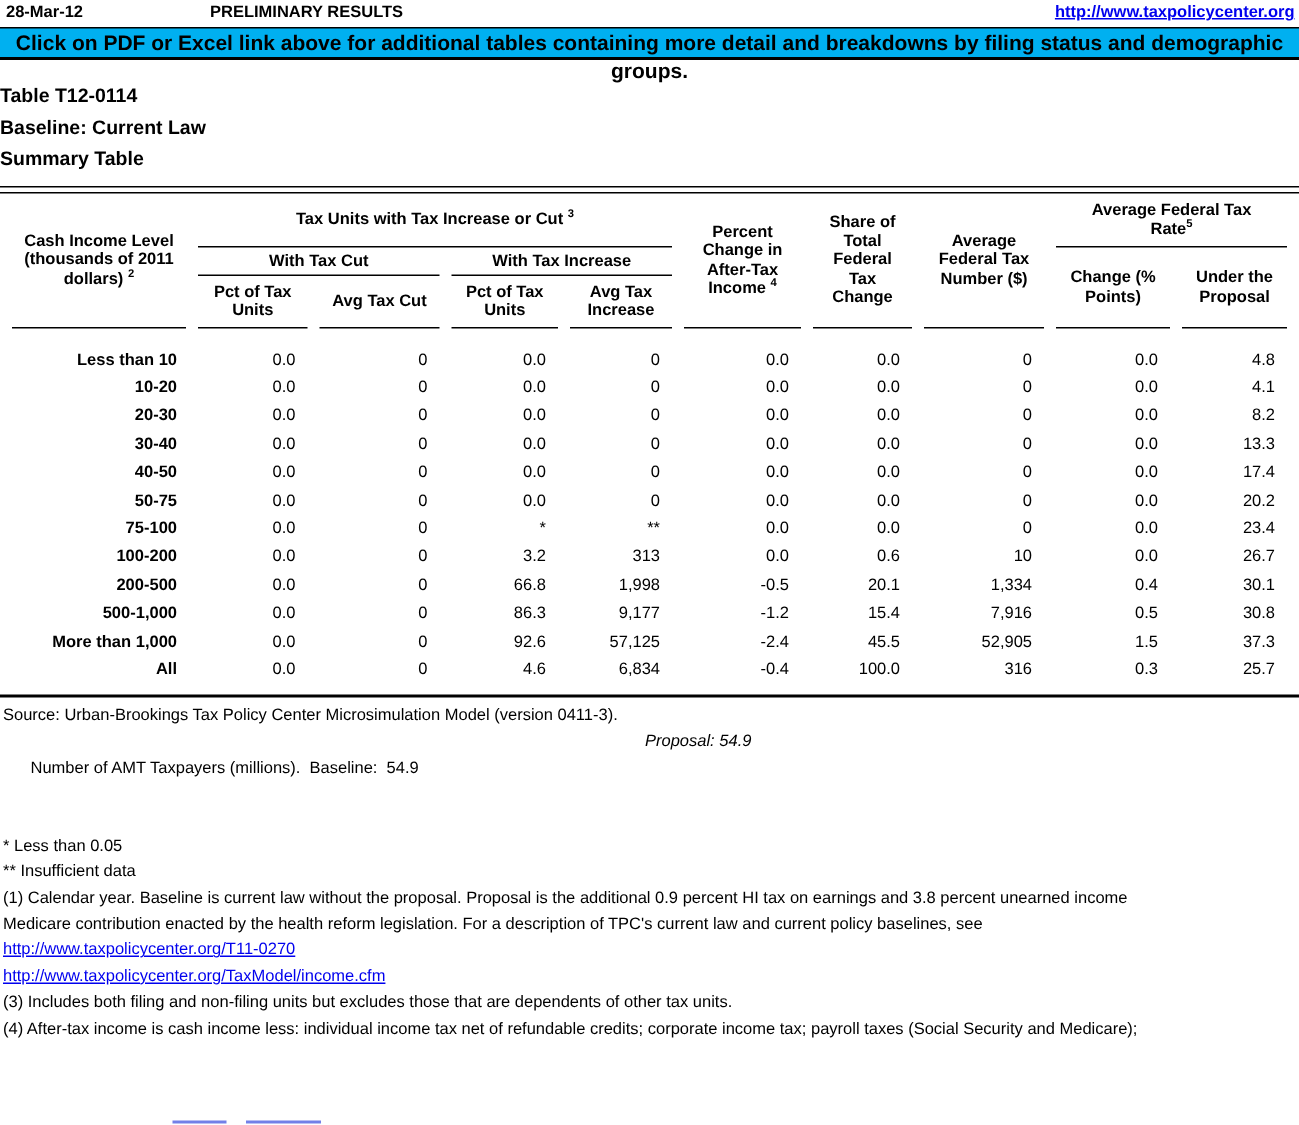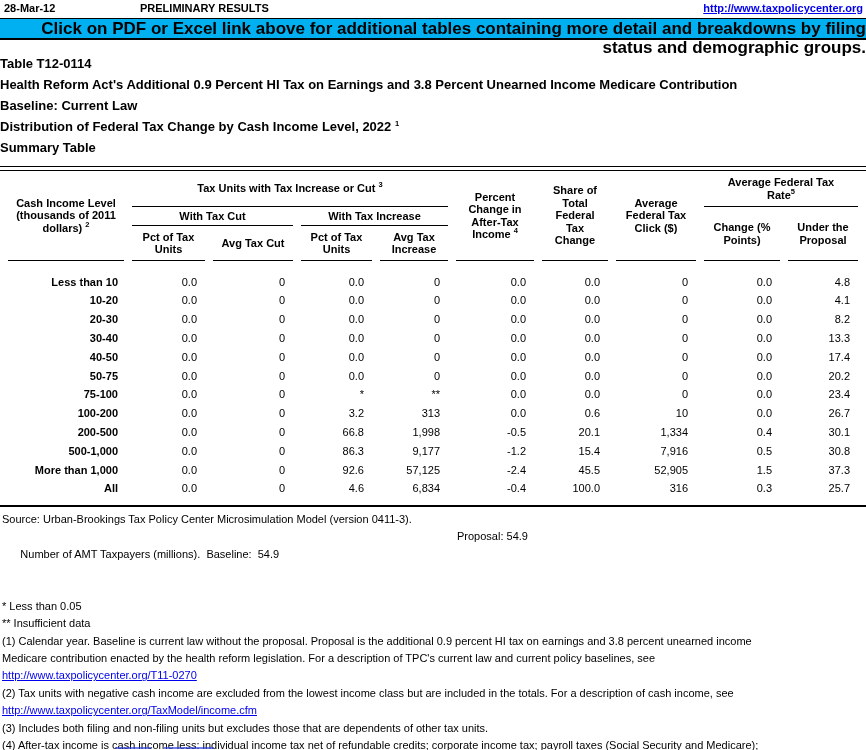--- a/index.html
+++ b/index.html
@@ -11,21 +11,21 @@
   }
   
   .topbar { position:relative; height:18px; font-size:11px; font-weight:bold; }
   .topbar .date   { position:absolute; left:4px;  top:2px; }
   .topbar .prelim { position:absolute; left:140px; top:2px; }
   .topbar .site   { position:absolute; right:3px; top:2px; color:#0000EE; text-decoration:underline; }
   
   .banner {
     height:22px; background:#00B0F0;
     border-top:1.5px solid #000; border-bottom:2px solid #000;
-    text-align:right; font-weight:bold; font-size:17px; line-height:19px;
+    text-align:center; font-weight:bold; font-size:14px; line-height:19px;
   }
   
   .titles { margin-top:13px; text-align:left; font-weight:bold; font-size:13px; }
   .titles .tl { height:21px; line-height:21px; }
   sup { font-size:7.5px; vertical-align:super; line-height:0; }
   
   .rule-double { margin-top:8px; height:5px; border-top:1.5px solid #000; border-bottom:1.5px solid #000; }
   .rule-bottom { margin-top:7px; border-top:2px solid #000; }
   
   table.main { width:866px; border-collapse:separate; border-spacing:8px 0; table-layout:fixed; }
@@ -40,41 +40,39 @@
     font-size:11px; text-align:right; padding-right:8px;
     height:18.8px; vertical-align:middle; white-space:nowrap;
   }
   tbody td.row-label { font-weight:bold; padding-right:6px; }
   tbody tr.first td { height:30px; vertical-align:bottom; padding-bottom:3px; }
   
   .footer { margin-top:4px; padding-left:2px; font-size:11px; line-height:17.4px; }
   .footer .line { white-space:pre; }
   .link { color:#0000EE; text-decoration:underline; }
   .amt-line { position:relative; }
-  .amt-proposal { position:absolute; left:455px; top:0; white-space:pre; }
+  .amt-proposal { position:absolute; left:428px; top:0; white-space:pre;font-style:italic; }
   .frag { position:absolute; height:2px; background:rgba(40,60,220,0.65); }
 </style>
 </head>
 <body>
 
 <div class="page">
 
   <div class="topbar">
     <span class="date">28-Mar-12</span>
     <span class="prelim">PRELIMINARY RESULTS</span>
     <a class="site" href="#">http://www.taxpolicycenter.org</a>
   </div>
 
   <div class="banner">Click on PDF or Excel link above for additional tables containing more detail and breakdowns by filing status and demographic groups.</div>
 
   <div class="titles">
     <div class="tl">Table T12-0114</div>
-    <div class="tl">Health Reform Act's Additional 0.9 Percent HI Tax on Earnings and 3.8 Percent Unearned Income Medicare Contribution</div>
     <div class="tl">Baseline: Current Law</div>
-    <div class="tl"><span>Distribution of Federal Tax Change by Cash Income Level, 2022</span> <sup>1</sup></div>
     <div class="tl">Summary Table</div>
   </div>
 
   <div class="rule-double"></div>
 
   <table class="main">
     <colgroup>
       <col style="width:116px">
         <col style="width:73px">
         <col style="width:80px">
@@ -105,21 +103,21 @@
         <td class="ul" rowspan="3">
           <span class="blk">Share of</span>
           <span class="blk">Total</span>
           <span class="blk">Federal</span>
           <span class="blk">Tax</span>
           <span class="blk">Change</span>
         </td>
         <td class="ul" rowspan="3">
           <span class="blk">Average</span>
           <span class="blk">Federal Tax</span>
-          <span class="blk">Click ($)</span>
+          <span class="blk">Number ($)</span>
         </td>
         <td class="ul" colspan="2">
           <span class="blk">Average Federal Tax</span>
           <span class="blk"><span>Rate</span><sup>5</sup></span>
         </td>
       </tr>
       <tr class="tr-b">
         <td class="ul" colspan="2">With Tax Cut</td>
         <td class="ul" colspan="2">With Tax Increase</td>
         <td class="ul" rowspan="2">
@@ -301,21 +299,20 @@
     <div class="line">Source: Urban-Brookings Tax Policy Center Microsimulation Model (version 0411-3).</div>
     <div class="line amt-line">
       <span>Number of AMT Taxpayers (millions).  Baseline:  54.9</span>
       <span class="amt-proposal">Proposal: 54.9</span>
     </div>
     <div class="line">* Less than 0.05</div>
     <div class="line">** Insufficient data</div>
     <div class="line">(1) Calendar year. Baseline is current law without the proposal. Proposal is the additional 0.9 percent HI tax on earnings and 3.8 percent unearned income</div>
     <div class="line">Medicare contribution enacted by the health reform legislation. For a description of TPC's current law and current policy baselines, see</div>
     <div class="line"><a class="link" href="#">http://www.taxpolicycenter.org/T11-0270</a></div>
-    <div class="line">(2) Tax units with negative cash income are excluded from the lowest income class but are included in the totals. For a description of cash income, see</div>
     <div class="line"><a class="link" href="#">http://www.taxpolicycenter.org/TaxModel/income.cfm</a></div>
     <div class="line">(3) Includes both filing and non-filing units but excludes those that are dependents of other tax units.</div>
     <div class="line">(4) After-tax income is cash income less: individual income tax net of refundable credits; corporate income tax; payroll taxes (Social Security and Medicare);</div>
 
   </div>
 
   <div class="frag" style="left:115px; width:36px; top:747px;"></div>
   <div class="frag" style="left:164px; width:50px; top:747px;"></div>
 
 </div>

